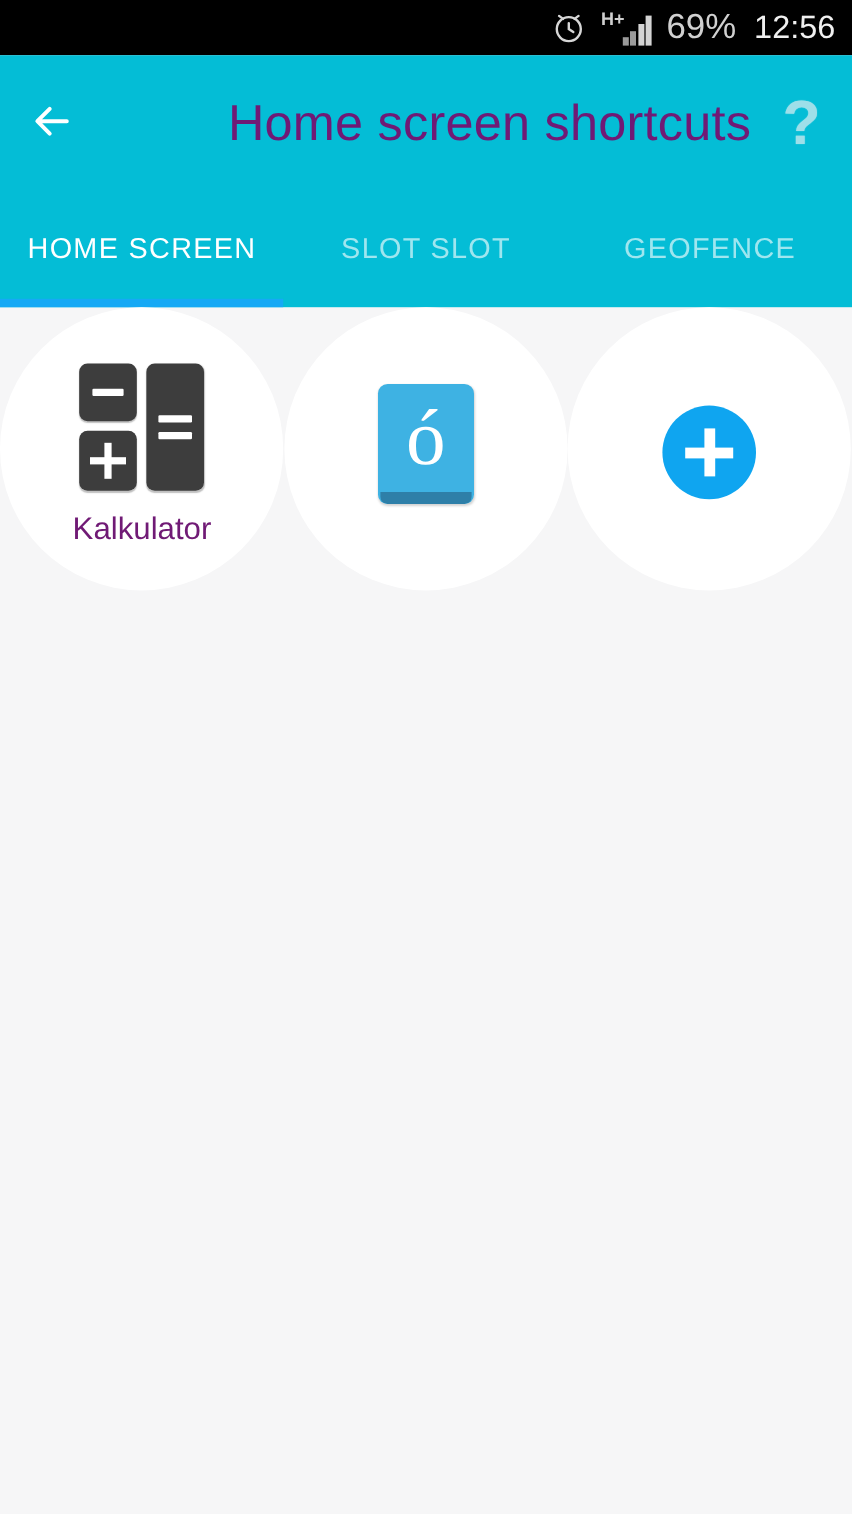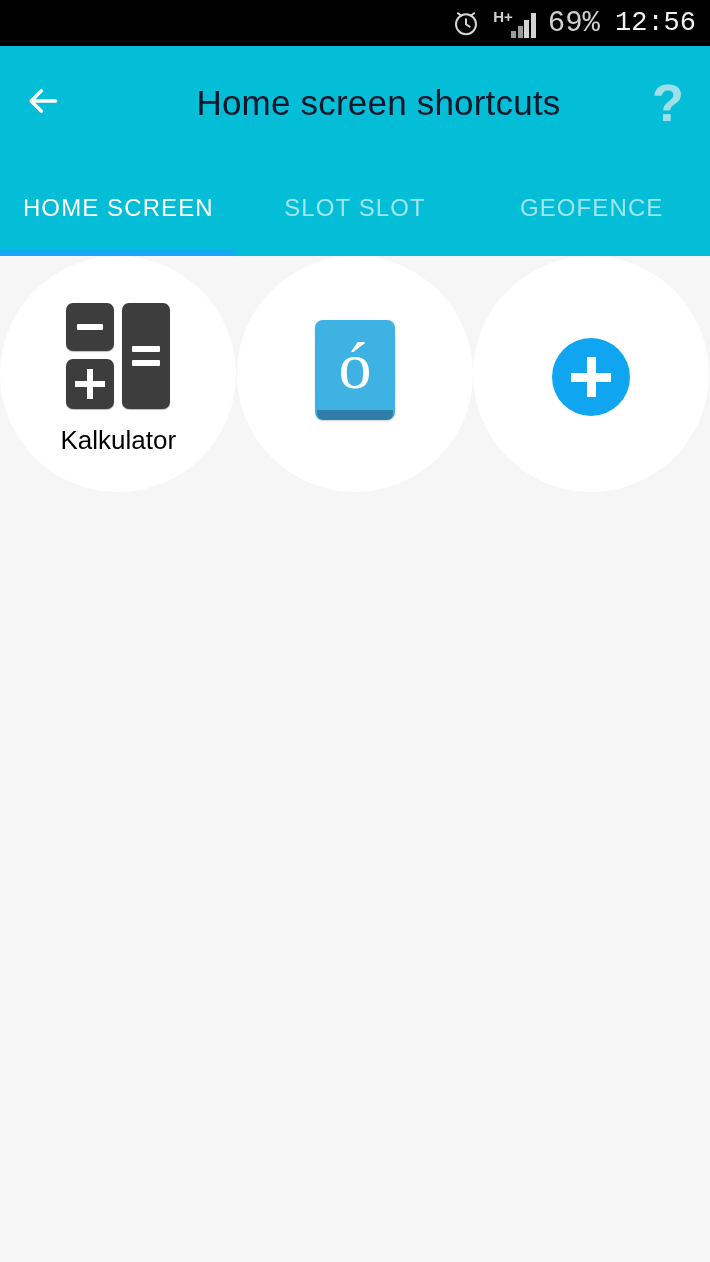--- a/index.html
+++ b/index.html
@@ -28,21 +28,21 @@
     align-items: center;
     justify-content: flex-end;
     padding-right: 14px;
     gap: 12px;
   }
   .status-icon { display: flex; align-items: center; }
   .status-text {
     color: #d8d8d8;
     font-size: 30px;
     letter-spacing: 0px;
-    font-family: Liberation Mono, monospace;
+    font-family: Liberation Sans, sans-serif;
     line-height: 1;
   }
   .status-battery { color: #d0d0d0; font-size: 29px; }
   .status-clock  { color: #f0f0f0; font-size: 27px; margin-left: 3px; }
   .signal-group { display: flex; align-items: flex-end; gap: 1px; position: relative; height: 30px; }
   .hplus {
     color: #cfcfcf;
     font-size: 15px;
     font-weight: bold;
     line-height: 1;
@@ -68,25 +68,25 @@
   .back-btn {
     width: 86px;
     height: 100%;
     display: flex;
     align-items: center;
     justify-content: center;
     cursor: pointer;
   }
   .app-title {
     flex: 1;
-    color: #0f172a;
-    font-size: 35px;
+    color: #701a75;
+    font-size: 42px;
     font-weight: normal;
     letter-spacing: 0.2px;
-    text-align: center;
+    text-align: right;
     margin-left: 45px;
   }
   .help-btn {
     width: 84px;
     height: 100%;
     display: flex;
     align-items: center;
     justify-content: center;
     cursor: pointer;
   }
@@ -166,21 +166,21 @@
   .icon-slot {
     width: 112px;
     height: 112px;
     display: flex;
     align-items: center;
     justify-content: center;
     margin-bottom: 14px;
   }
   .cell-label {
     font-size: 26px;
-    color: #000000;
+    color: #701a75;
     text-align: right;
     line-height: 1.1;
     white-space: nowrap;
   }
 
   
   .calc {
     position: relative;
     width: 104px;
     height: 106px;

